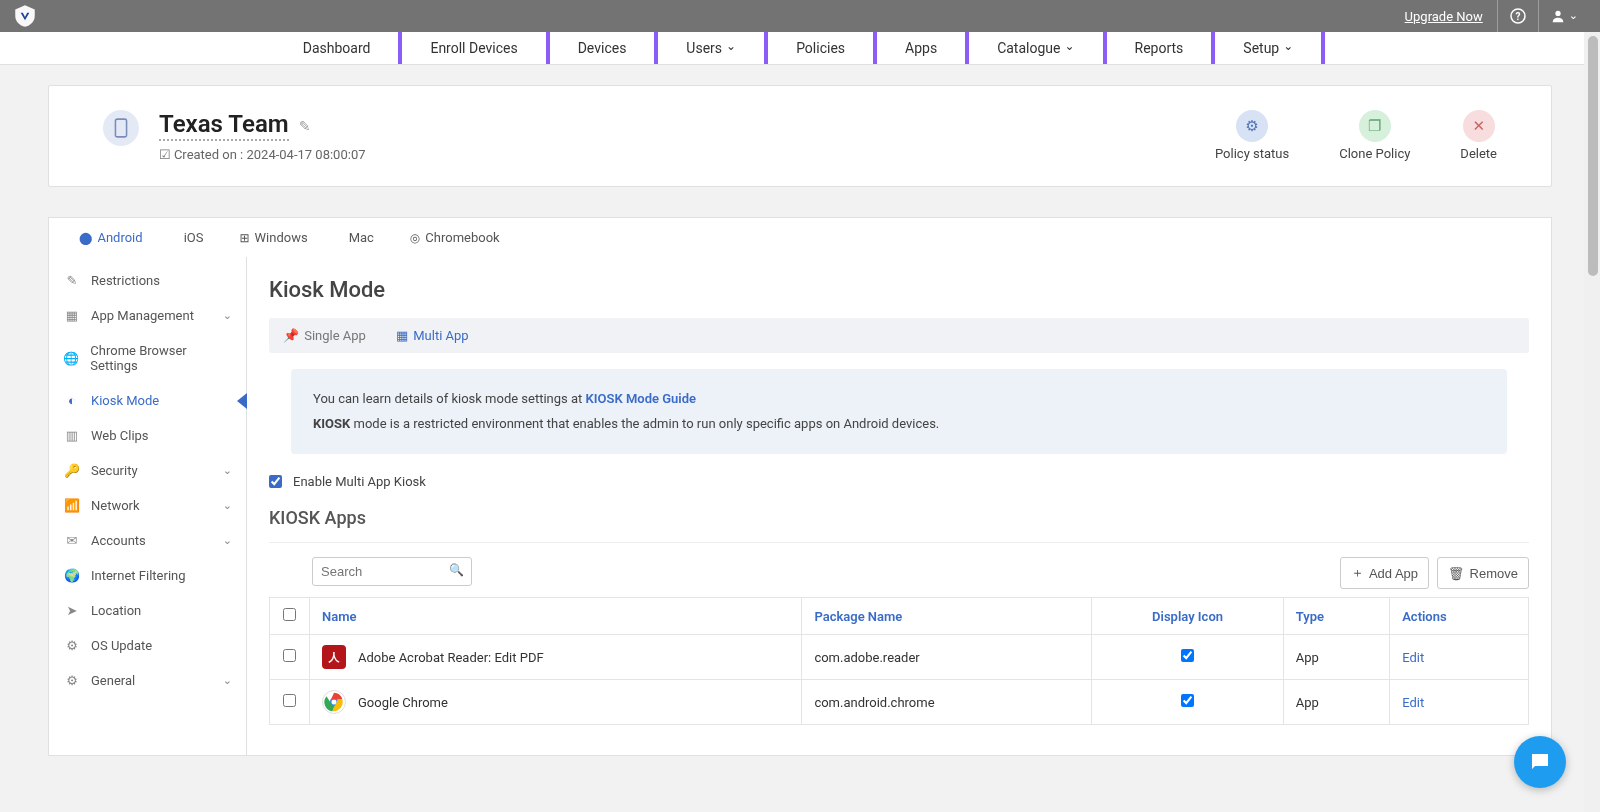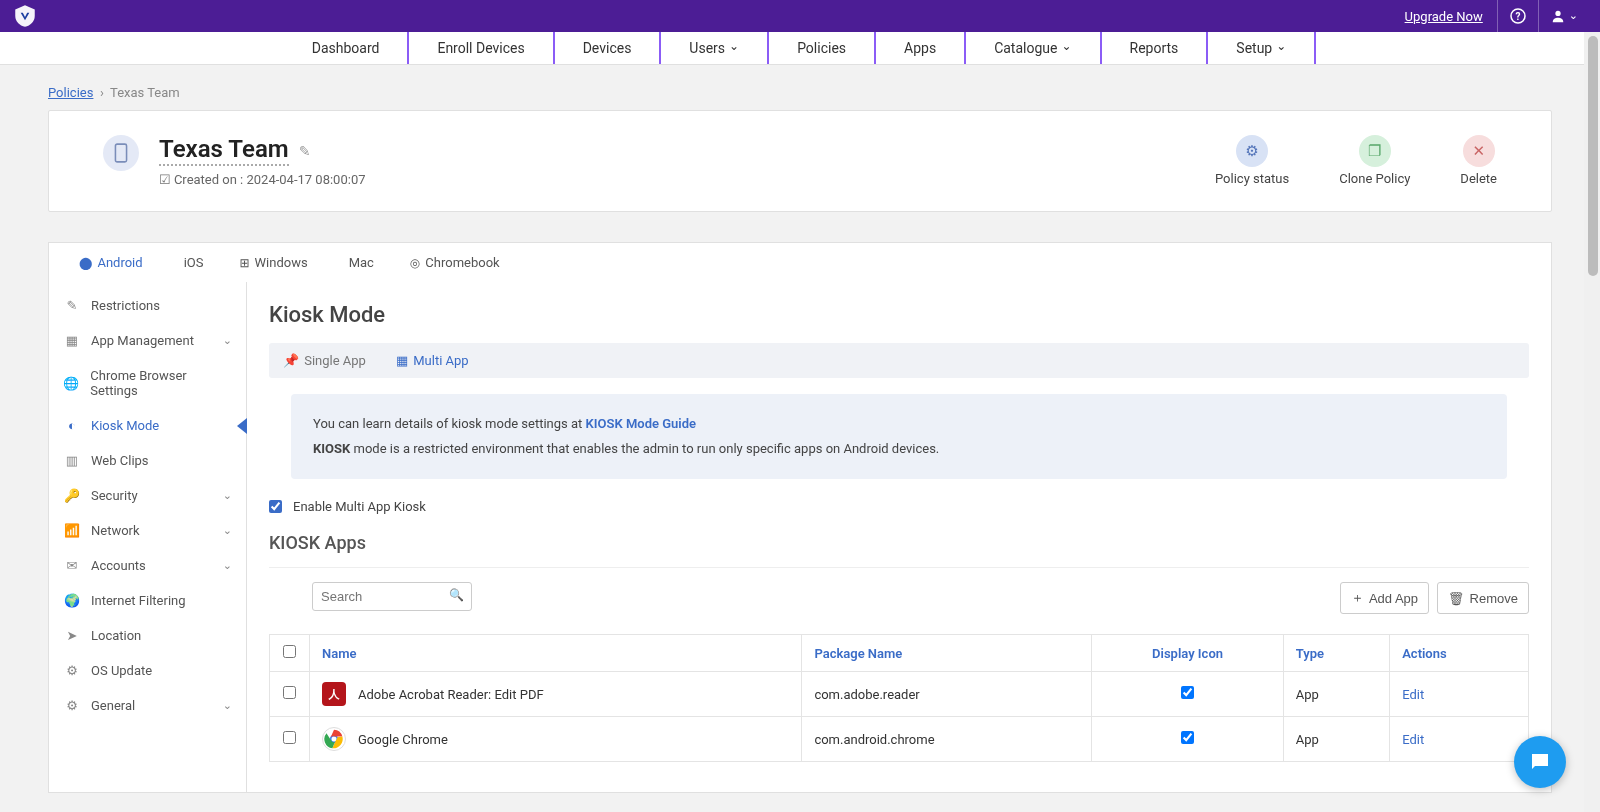--- a/index.html
+++ b/index.html
@@ -1,26 +1,26 @@
 <!DOCTYPE html>
 <html><head>
 <meta charset="utf-8">
 <style>
 * { box-sizing: border-box; margin: 0; padding: 0; }
 body { font-family: -apple-system, BlinkMacSystemFont, "Segoe UI", Roboto, Arial, sans-serif; font-size: 14px; color: #333; background: #f2f2f2; }
-.topbar { background: #4c1d95; height: 32px; display: flex; align-items: center; justify-content: space-between; padding: 0 10px; }
+.topbar { background: #737373; height: 32px; display: flex; align-items: center; justify-content: space-between; padding: 0 10px; }
 .logo { width: 30px; height: 30px; display:flex; align-items:center; justify-content:center;}
 .logo svg { width:26px; height:26px; }
 .topbar-right { display:flex; align-items:center; gap:0; }
 .upgrade { color:#fff; text-decoration: underline; font-size:13px; padding: 0 14px; border-right: 1px solid rgba(255,255,255,0.3); height:32px; display:flex; align-items:center; cursor:pointer;}
 .topicon { color:#fff; padding: 0 12px; height:32px; display:flex; align-items:center; border-right:1px solid rgba(255,255,255,0.3); cursor:pointer;}
 .topicon:last-child { border-right:none;}
 .mainnav { background:#fff; border-bottom:1px solid #e0e0e0; display:flex; justify-content:center; }
 .mainnav ul { list-style:none; display:flex; }
-.mainnav li { padding: 0 28px; height:32px; display:flex; align-items:center; border-right:2px solid #8b5cf6; color:#333; cursor:pointer; font-size:14px;}
+.mainnav li { padding: 0 28px; height:32px; display:flex; align-items:center; border-right:4px solid #8b5cf6; color:#333; cursor:pointer; font-size:14px;}
 .mainnav li.caret::after { content:"⌄"; margin-left:4px; font-size:12px; position:relative; top:-2px;}
 .container { padding: 20px 48px; }
 .breadcrumb { font-size:13px; margin-bottom:10px; color:#888;}
 .breadcrumb a { color:#3a6cc7; text-decoration:underline; cursor:pointer;}
 .panel { background:#fff; border:1px solid #e0e0e0; border-radius:2px; }
 .policy-header { display:flex; align-items:flex-start; padding: 24px 54px; justify-content:space-between;}
 .policy-left { display:flex; gap:20px; align-items:flex-start;}
 .policy-icon-circ { width:36px; height:36px; border-radius:50%; background:#e4e9f6; display:flex; align-items:center; justify-content:center; color:#7a8db9;}
 .policy-title-row { display:flex; align-items:center; gap:10px;}
 .policy-title { font-size:24px; font-weight:600; color:#222; border-bottom:2px dotted #aaa; padding-bottom:1px;}
@@ -55,21 +55,21 @@
 .kiosk-info a { color:#3a6cc7; font-weight:600; text-decoration:none; cursor:pointer;}
 .enable-row { display:flex; align-items:center; gap:11px; font-size:13px; color:#444; margin: 4px 0 18px 0;}
 .enable-row input { accent-color:#3a6cc7;}
 .section-title { font-size:18px; color:#555; margin: 8px 0 14px 0; font-weight:500;}
 .table-toolbar { display:flex; justify-content:space-between; margin-bottom:8px; border-top:1px solid #eee; padding-top:14px;}
 .searchbox { position:relative; width:160px;margin-left:43px;}
 .searchbox input { width:100%; padding:6px 26px 6px 8px; border:1px solid #ccc; border-radius:3px; font-size:13px;}
 .searchbox .mag { position:absolute; right:8px; top:6px; color:#999; font-size:12px;}
 .tbl-btns { display:flex; gap:8px;}
 .btn { border:1px solid #ccc; background:#fff; border-radius:3px; padding:6px 10px; font-size:13px; color:#555; cursor:pointer; display:flex; align-items:center; gap:5px;}
-table.apps { width:100%; border-collapse:collapse; margin-top:20px;padding-left:12px;}
+table.apps { width:100%; border-collapse:collapse; margin-top:8px;padding-left:12px;}
 table.apps th, table.apps td { border:1px solid #e4e4e4; padding:10px 12px; font-size:13px; text-align:left; vertical-align:middle;}
 table.apps th { color:#3a6cc7; font-weight:600; background:#fff;}
 table.apps th.center, table.apps td.center { text-align:center;}
 .appcell { display:flex; align-items:center; gap:12px;}
 .appicon { width:24px; height:24px; border-radius:4px; display:flex; align-items:center; justify-content:center; font-size:12px; color:#fff;}
 .ic-pdf { background:#b4151b;}
 .ic-chrome { background:#fff; border:1px solid #ddd; border-radius:50%; position:relative;}
 .editlink { color:#3a6cc7; cursor:pointer;}
 .showing { font-size:13px; color:#666; margin-top:12px;}
 .chat-fab { position:fixed; right:34px; bottom:24px; width:52px; height:52px; border-radius:50%; background:#1e9cf0; display:flex; align-items:center; justify-content:center; color:#fff; font-size:22px; box-shadow:0 2px 8px rgba(0,0,0,0.25); cursor:pointer;}
@@ -112,25 +112,20 @@
     <li class="caret">Users</li>
     <li>Policies</li>
     <li>Apps</li>
     <li class="caret">Catalogue</li>
     <li>Reports</li>
     <li class="caret">Setup</li>
   </ul>
 </nav>
 
 <div class="container">
-  <div class="breadcrumb">
-    <a>Policies</a>
-    &nbsp;›&nbsp;
-    <span>Texas Team</span>
-  </div>
 
   <div class="panel">
     <div class="policy-header">
       <div class="policy-left">
         <div class="policy-icon-circ">
           <svg width="16" height="20" viewBox="0 0 12 18" fill="none" stroke="#7a8db9" stroke-width="1.4">
               <rect x="1" y="1" width="10" height="16" rx="1.5"></rect>
             </svg>
         </div>
         <div>

